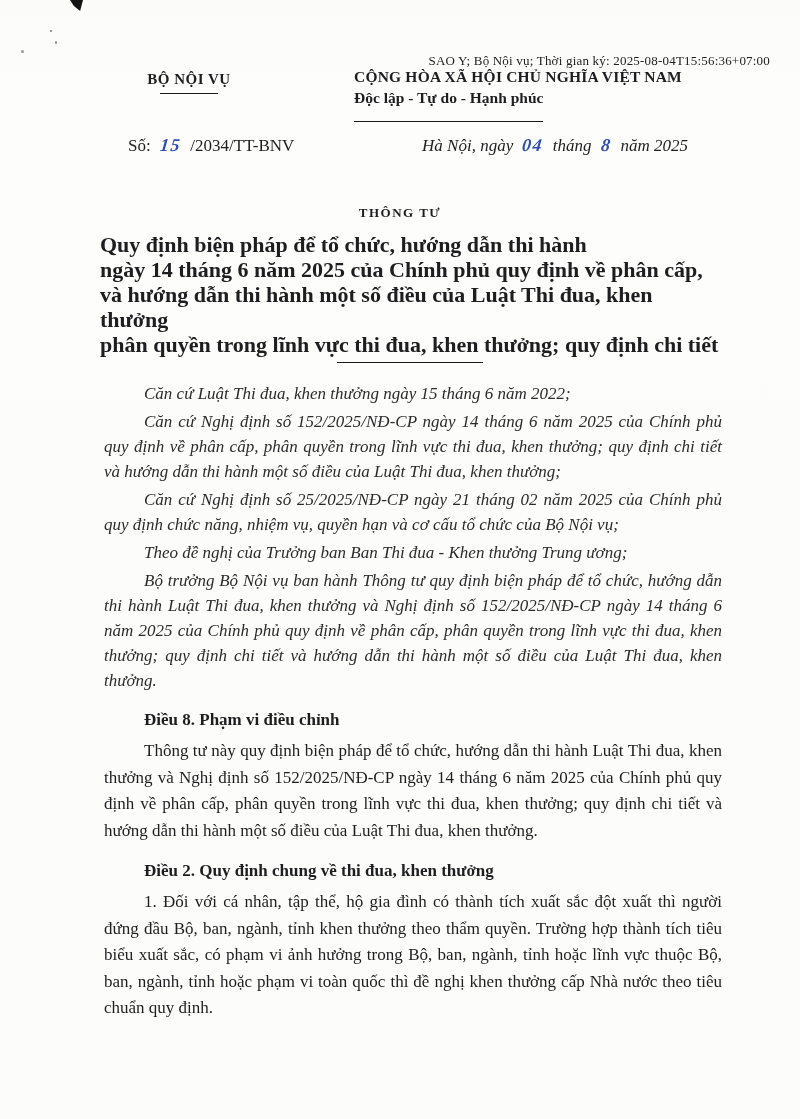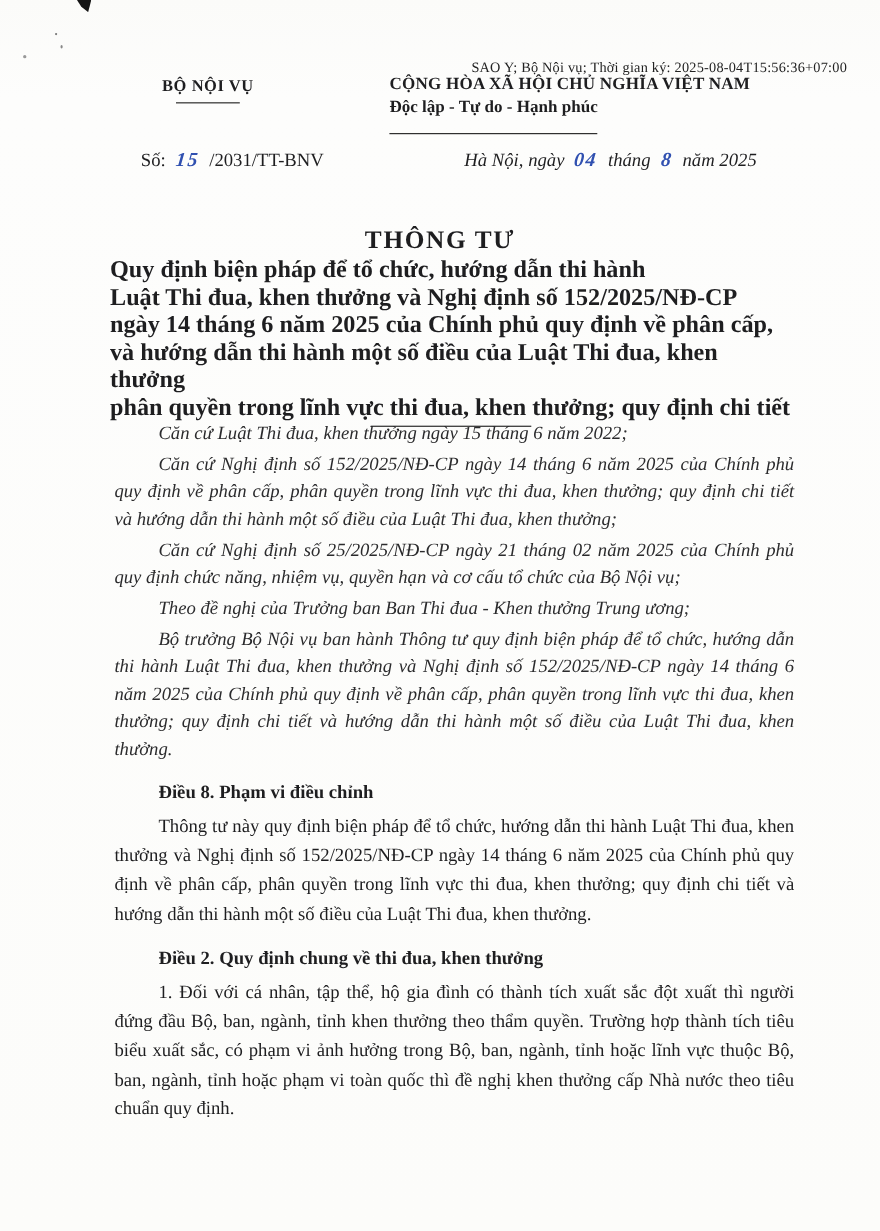--- a/index.html
+++ b/index.html
@@ -68,21 +68,21 @@
   .ink{
     color:var(--ink-blue);
     font-style:italic;font-weight:bold;
     font-size:18px;letter-spacing:1.5px;
     padding:0 5px;
     transform:skewX(-6deg);display:inline-block;
   }
 
   .doc-type{
     position:absolute;top:205px;left:0;width:800px;text-align:center;
-    font-weight:bold;font-size:23px;letter-spacing:1.5px;
+    font-weight:bold;font-size:13px;letter-spacing:1.5px;
   }
   .doc-title{
     position:absolute;top:232px;left:100px;width:620px;text-align:left;
     font-weight:bold;font-size:22px;line-height:25px;
   }
   .title-rule{
     width:146px;height:0;border-bottom:1.6px solid #1a1a1a;margin:5px auto 0;
   }
 
   .body-block{
@@ -126,36 +126,35 @@
     <div class="lh-right">
       <div class="national-title">CỘNG HÒA XÃ HỘI CHỦ NGHĨA VIỆT NAM</div>
       <span class="motto">Độc lập - Tự do - Hạnh phúc</span>
     </div>
   </div>
 
   <div class="ref-row">
     <div class="doc-number">
       <span>Số:</span>
       <span class="ink">15</span>
-      <span>/2031/TT-BNV</span>
+      <span>/2034/TT-BNV</span>
     </div>
     <div class="place-date">
       <span>Hà Nội, ngày</span>
       <span class="ink">04</span>
       <span>tháng</span>
       <span class="ink">8</span>
       <span>năm 2025</span>
     </div>
   </div>
 
   <div class="doc-type">THÔNG TƯ</div>
 
   <div class="doc-title">
     <div>Quy định biện pháp để tổ chức, hướng dẫn thi hành</div>
-    <div>Luật Thi đua, khen thưởng và Nghị định số 152/2025/NĐ-CP</div>
     <div>ngày 14 tháng 6 năm 2025 của Chính phủ quy định về phân cấp,</div>
     <div>và hướng dẫn thi hành một số điều của Luật Thi đua, khen thưởng</div>
     <div>phân quyền trong lĩnh vực thi đua, khen thưởng; quy định chi tiết</div>
     <div class="title-rule"></div>
   </div>
 
   <div class="body-block">
 
     <div class="preamble">
       <p>Căn cứ Luật Thi đua, khen thưởng ngày 15 tháng 6 năm 2022;</p>

